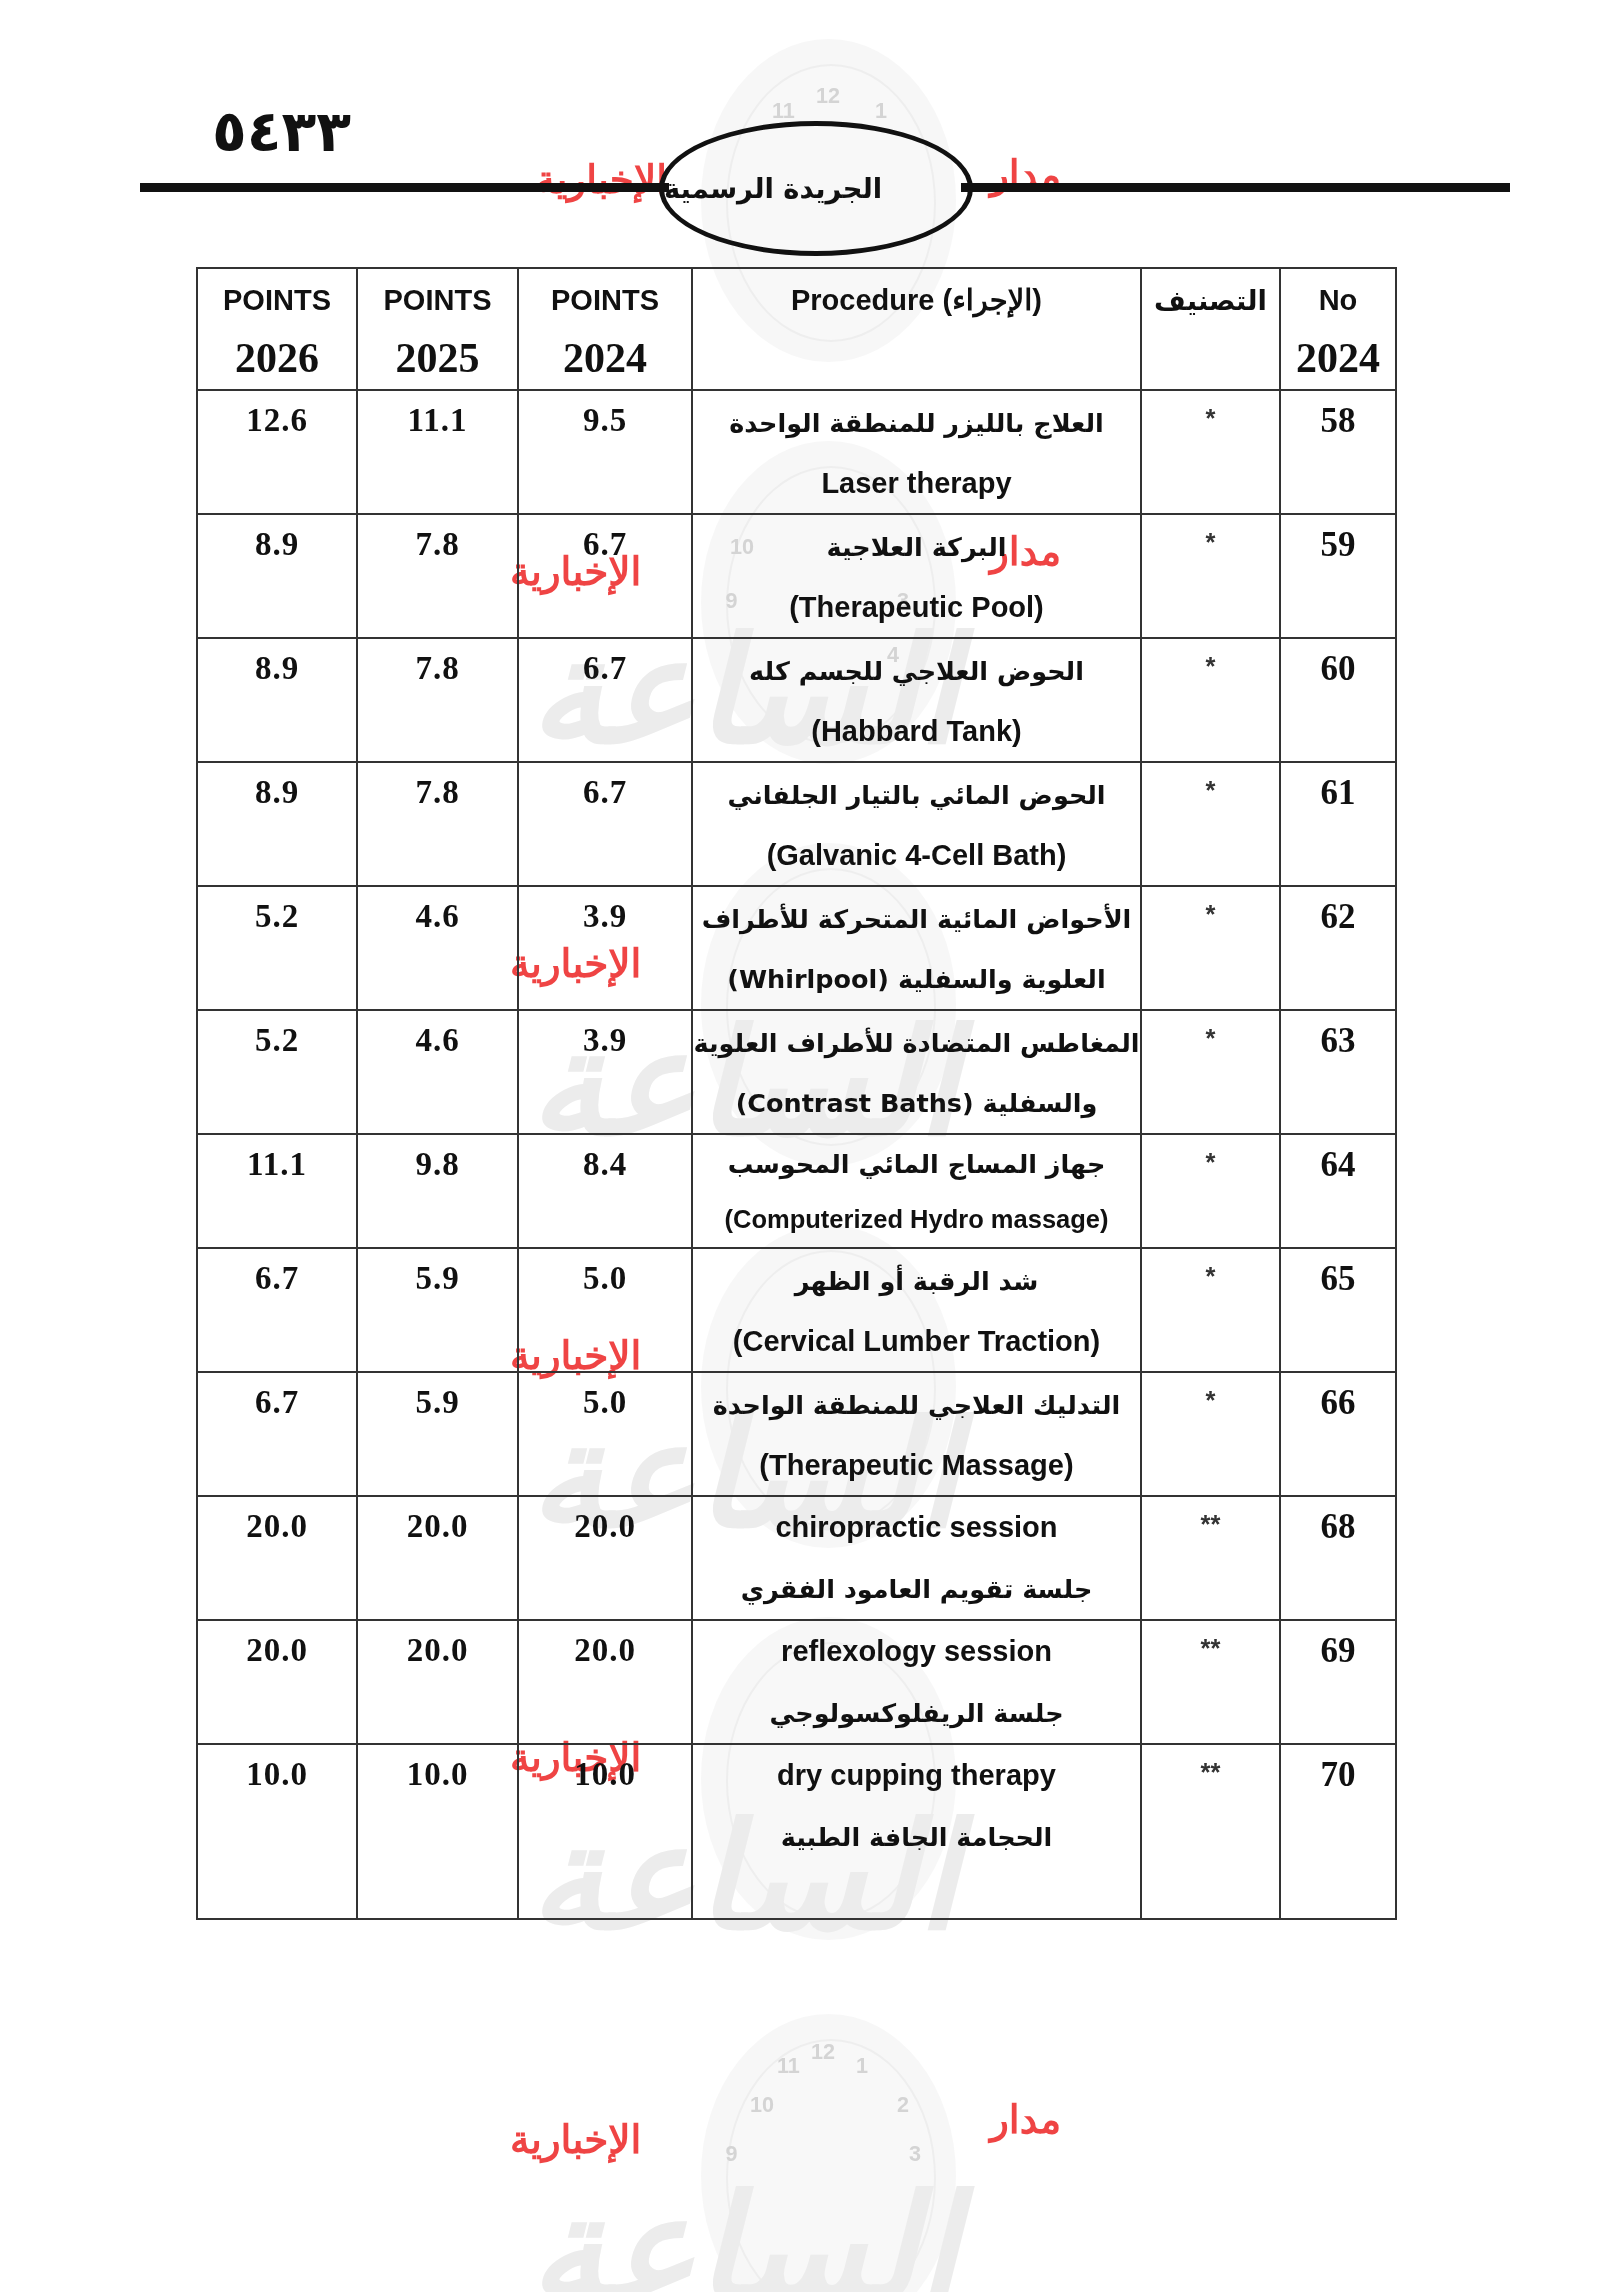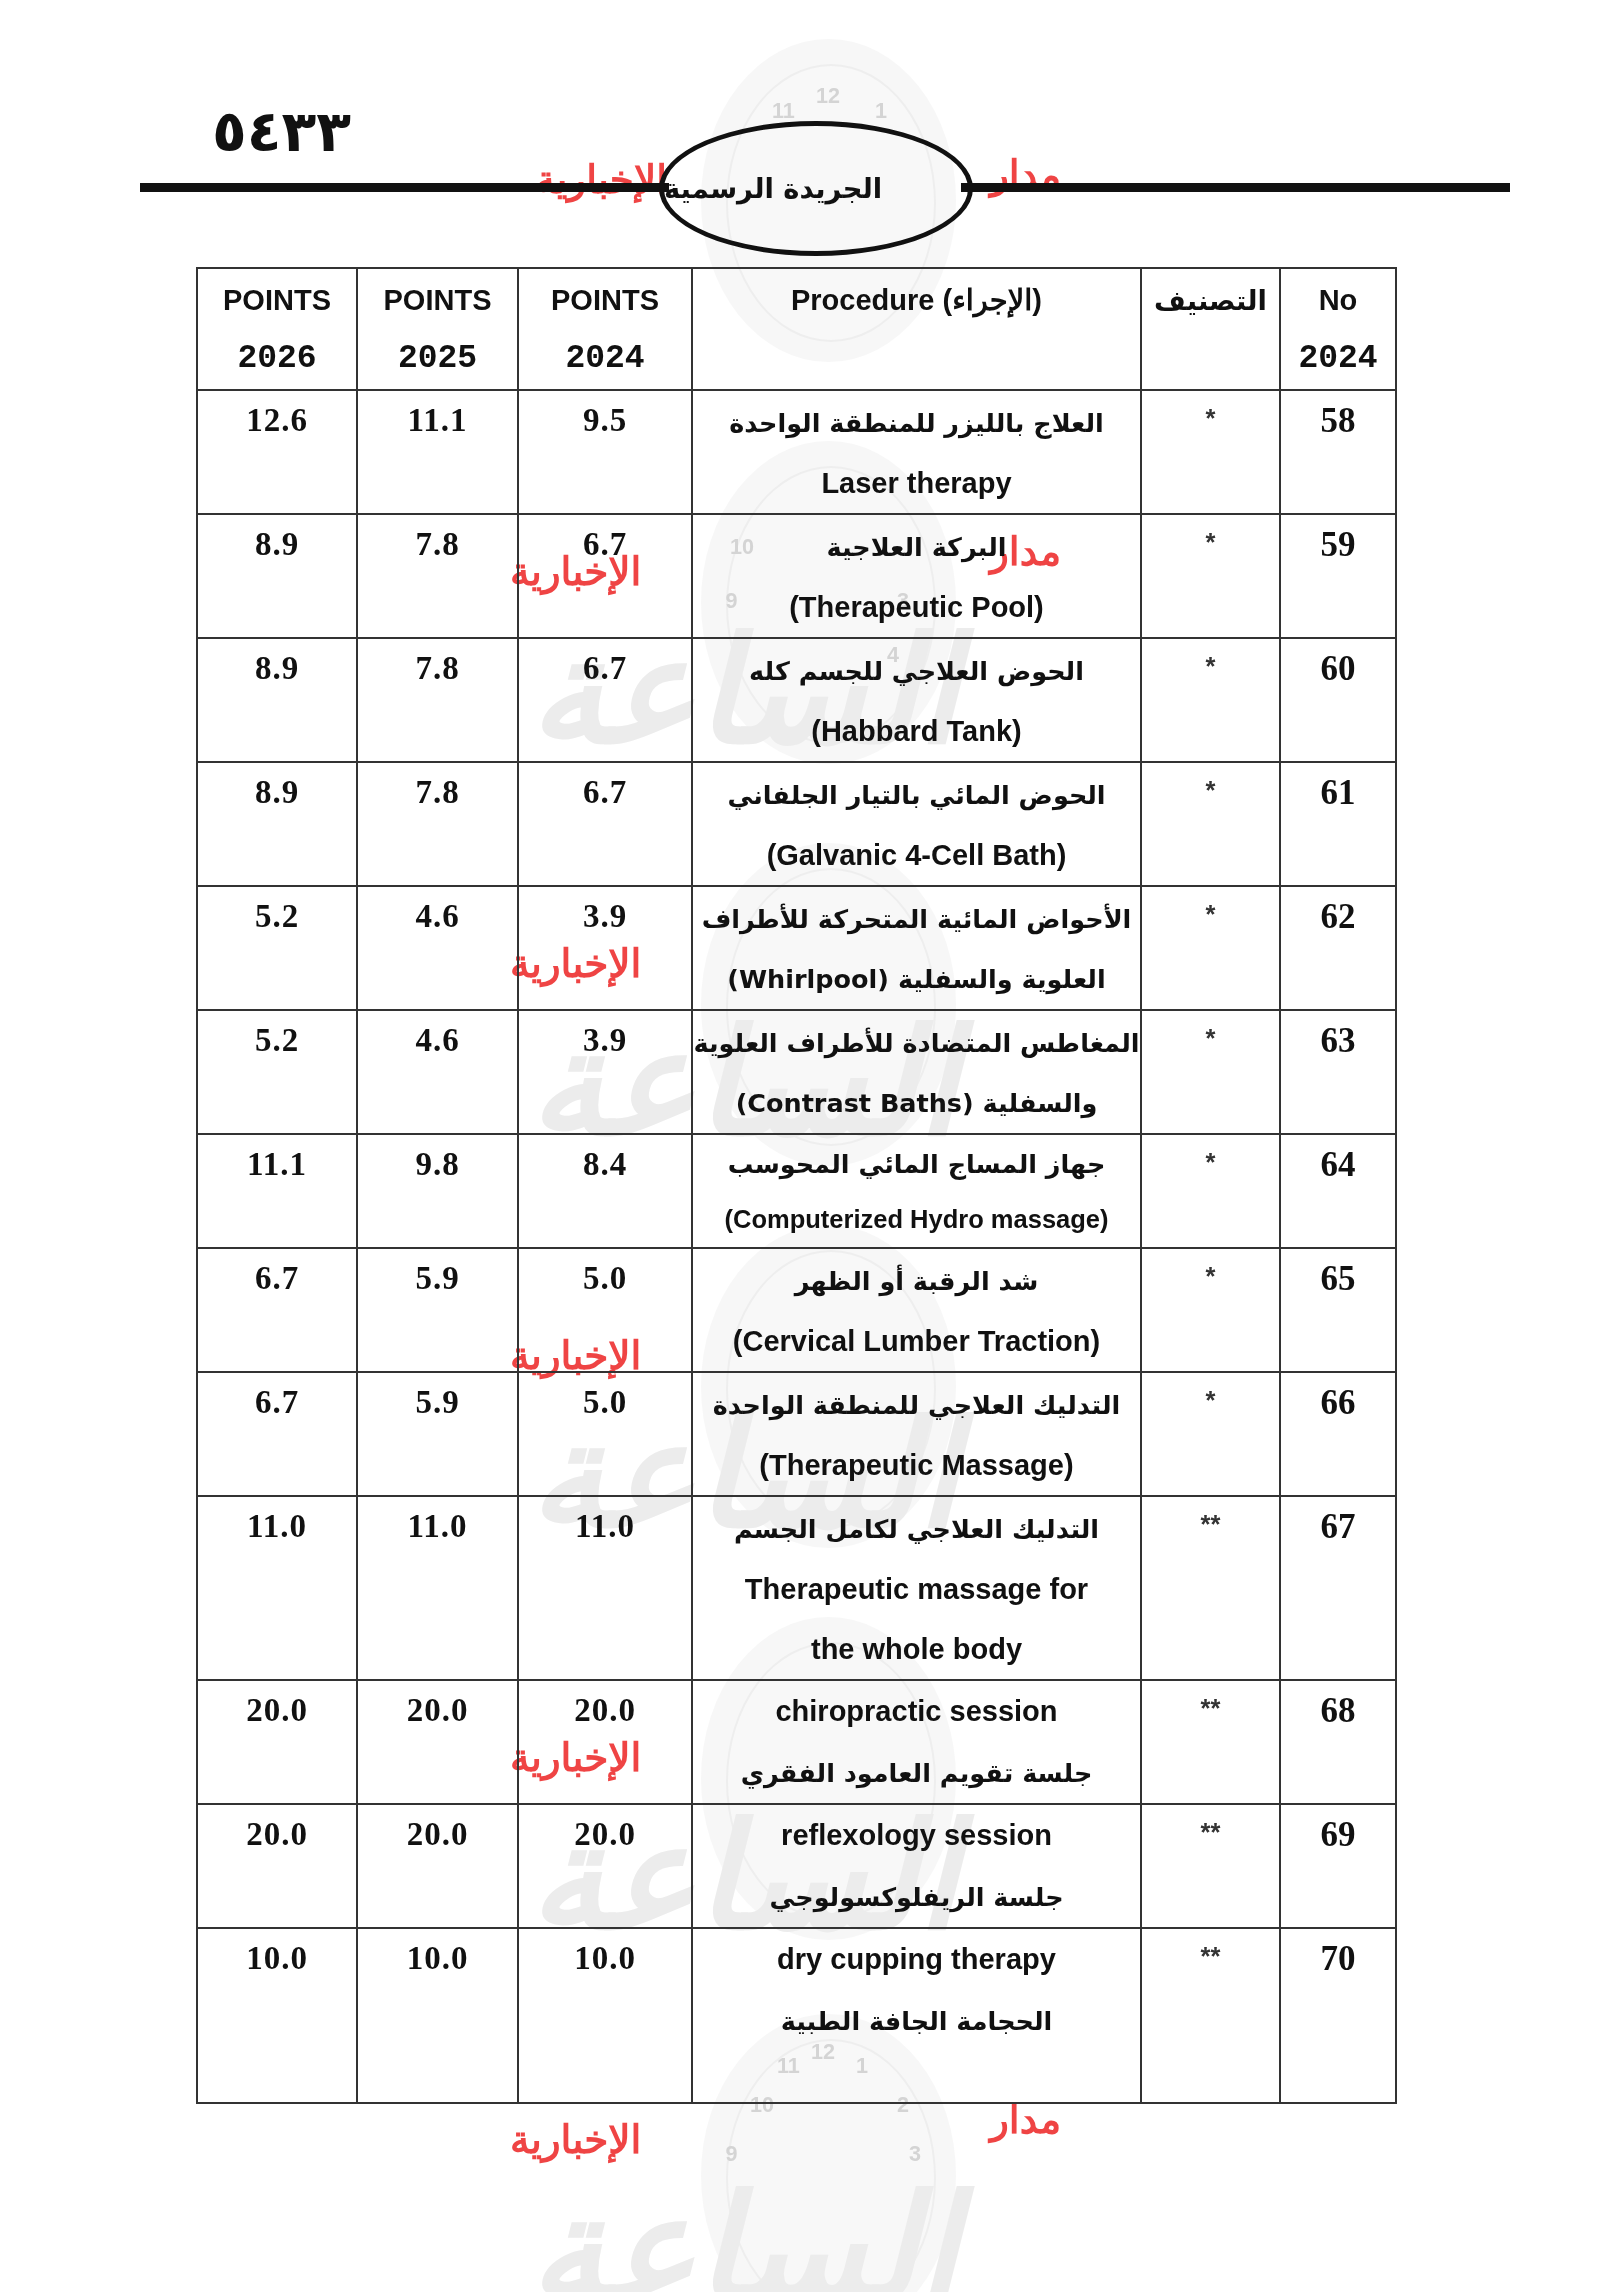--- a/index.html
+++ b/index.html
@@ -43,21 +43,21 @@
       position: absolute; left: 196px; top: 267px; border-collapse: collapse; z-index: 2;
       table-layout: fixed; width: 1199px;
     }
     table.fees td, table.fees th {
       border: 2px solid #333; vertical-align: top; text-align: center; padding: 0; background: transparent;
     }
     col.c-p26 { width: 160px; } col.c-p25 { width: 161px; } col.c-p24 { width: 174px; }
     col.c-proc { width: 449px; } col.c-cls { width: 139px; } col.c-no { width: 116px; }
     th { height: 120px; font-weight: bold; }
     th .l1 { display: block; font-family: "Liberation Sans", sans-serif; font-size: 29px; line-height: 59px; padding-top: 2px; }
-    th .l2 { display: block; font-family: Liberation Mono, monospace; font-size: 33px; line-height: 57px; }
+    th .l2 { display: block; font-family: Liberation Serif, serif; font-size: 42px; line-height: 57px; }
     th.proc .l1 { font-size: 29px; }
     th.cls .l1 { font-family: "DejaVu Sans", sans-serif; font-size: 27.4px; direction: rtl; }
     td.pts { font-family: "Liberation Serif", serif; font-weight: bold; font-size: 33px; line-height: 59px; letter-spacing: 1px; }
     td.no { font-family: "Liberation Serif", serif; font-weight: bold; font-size: 35px; line-height: 59px; }
     td.cls { font-size: 25.5px; line-height: 55px; font-weight: bold; color: #333; }
     td.proc { font-weight: bold; line-height: 60px; }
     td.proc .ar { display: block; font-family: "DejaVu Sans", sans-serif; font-size: 25.5px; direction: rtl; padding-top: 2px; }
     td.proc .en { display: block; font-family: "Liberation Sans", sans-serif; font-size: 29px; }
     td.proc .en.small { font-size: 25.5px; }
     td.proc .mix { display: block; direction: rtl; font-family: "DejaVu Sans", sans-serif; font-size: 25.5px; }
@@ -287,32 +287,20 @@
       <td class="pts">5.9</td>
       <td class="pts">5.0</td>
       <td class="proc">
         <span class="ar">التدليك العلاجي للمنطقة الواحدة</span>
         <span class="en">(Therapeutic Massage)</span>
       </td>
       <td class="cls">*</td>
       <td class="no">66</td>
     </tr>
 
-    <tr style="height:178px">
-      <td class="pts">11.0</td>
-      <td class="pts">11.0</td>
-      <td class="pts">11.0</td>
-      <td class="proc">
-        <span class="ar">التدليك العلاجي لكامل الجسم</span>
-        <span class="en">Therapeutic massage for</span>
-        <span class="en">the whole body</span>
-      </td>
-      <td class="cls">**</td>
-      <td class="no">67</td>
-    </tr>
 
     <tr style="height:120px">
       <td class="pts">20.0</td>
       <td class="pts">20.0</td>
       <td class="pts">20.0</td>
       <td class="proc">
         <span class="en">chiropractic session</span>
         <span class="ar">جلسة تقويم العامود الفقري</span>
       </td>
       <td class="cls">**</td>

